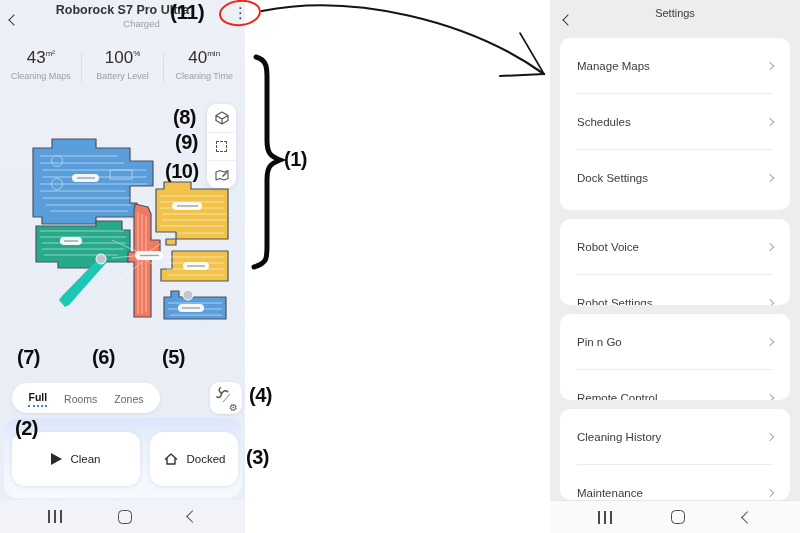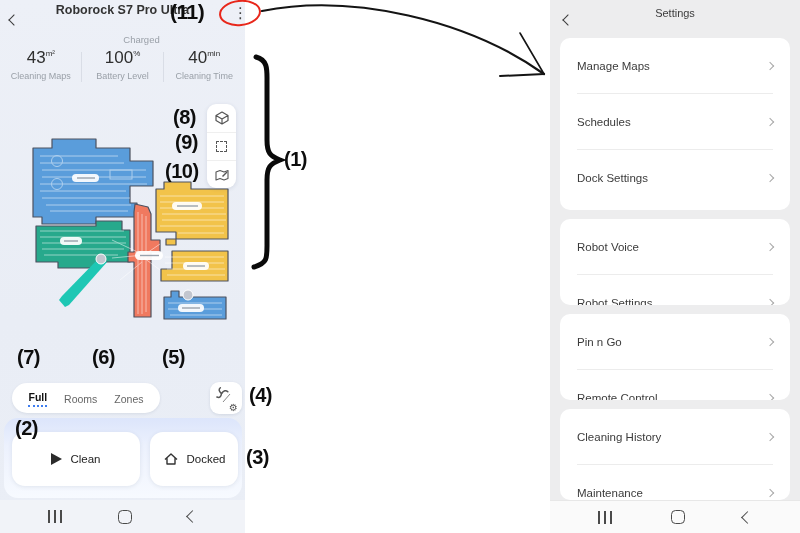--- a/index.html
+++ b/index.html
@@ -14,21 +14,21 @@
   .nav-home{width:14px;height:14px;border:1.7px solid #4a4a4a;border-radius:4.5px;}
   .nav-back{width:9px;height:9px;border-left:1.8px solid #4a4a4a;border-bottom:1.8px solid #4a4a4a;transform:rotate(45deg);}
   .chev-left{display:inline-block;width:8px;height:8px;border-left:1.8px solid #3a3a3a;border-bottom:1.8px solid #3a3a3a;transform:rotate(45deg);}
 
   
   .left{left:0;width:245px;background:linear-gradient(180deg,#edf0f7 0%,#e9edf5 60%,#eaeef6 100%);}
   .ls-header{position:absolute;top:0;left:0;right:0;height:36px;}
   .ls-back{position:absolute;left:10px;top:10px;}
   .ls-titles{position:absolute;left:0;right:0;top:3px;text-align:center;}
   .ls-title{font-size:12.5px;font-weight:700;color:#333;}
-  .ls-sub{font-size:9.5px;color:#9aa0a8;margin-top:17px;padding-left:38px;}
+  .ls-sub{font-size:9.5px;color:#9aa0a8;margin-top:1px;padding-left:38px;}
   .kebab{position:absolute;left:233px;top:3px;font-size:15px;color:#444;line-height:20px;}
   .stats{position:absolute;top:42px;left:0;right:0;height:50px;display:flex;}
   .stat{flex:1;text-align:center;}
   .stat .val{font-size:17px;color:#2f2f2f;font-weight:400;margin-top:6px;}
   .stat .unit{font-size:8px;vertical-align:super;color:#2f2f2f;}
   .stat .lab{font-size:9px;color:#9aa0a8;margin-top:3px;}
   .stat-div{position:absolute;top:52px;width:1px;height:30px;background:#d9dde6;}
 
   .map-wrap{position:absolute;left:0;top:130px;width:245px;height:205px;}
 

